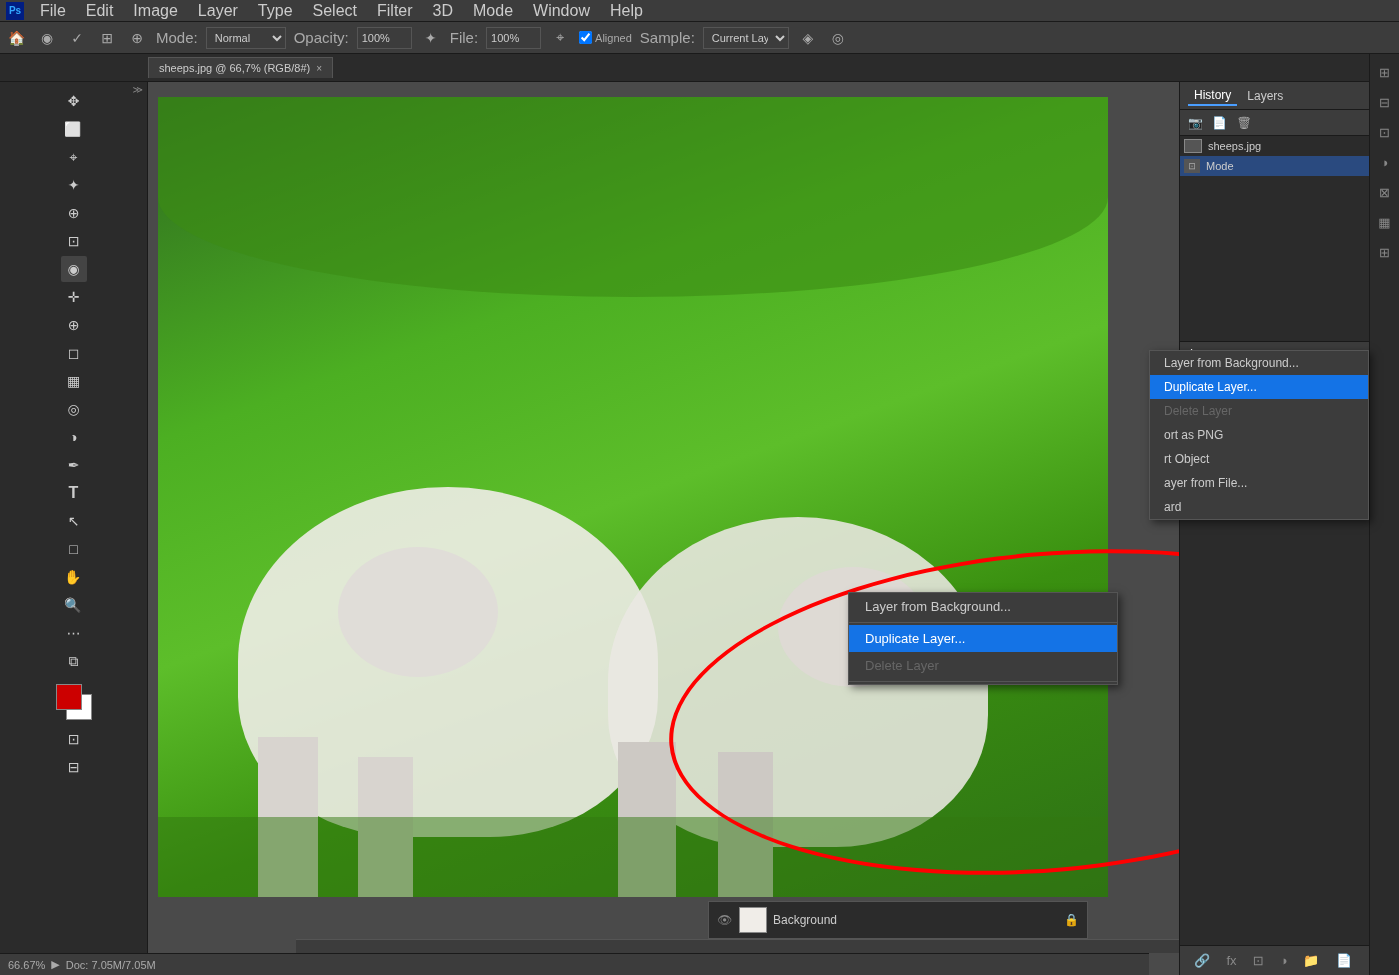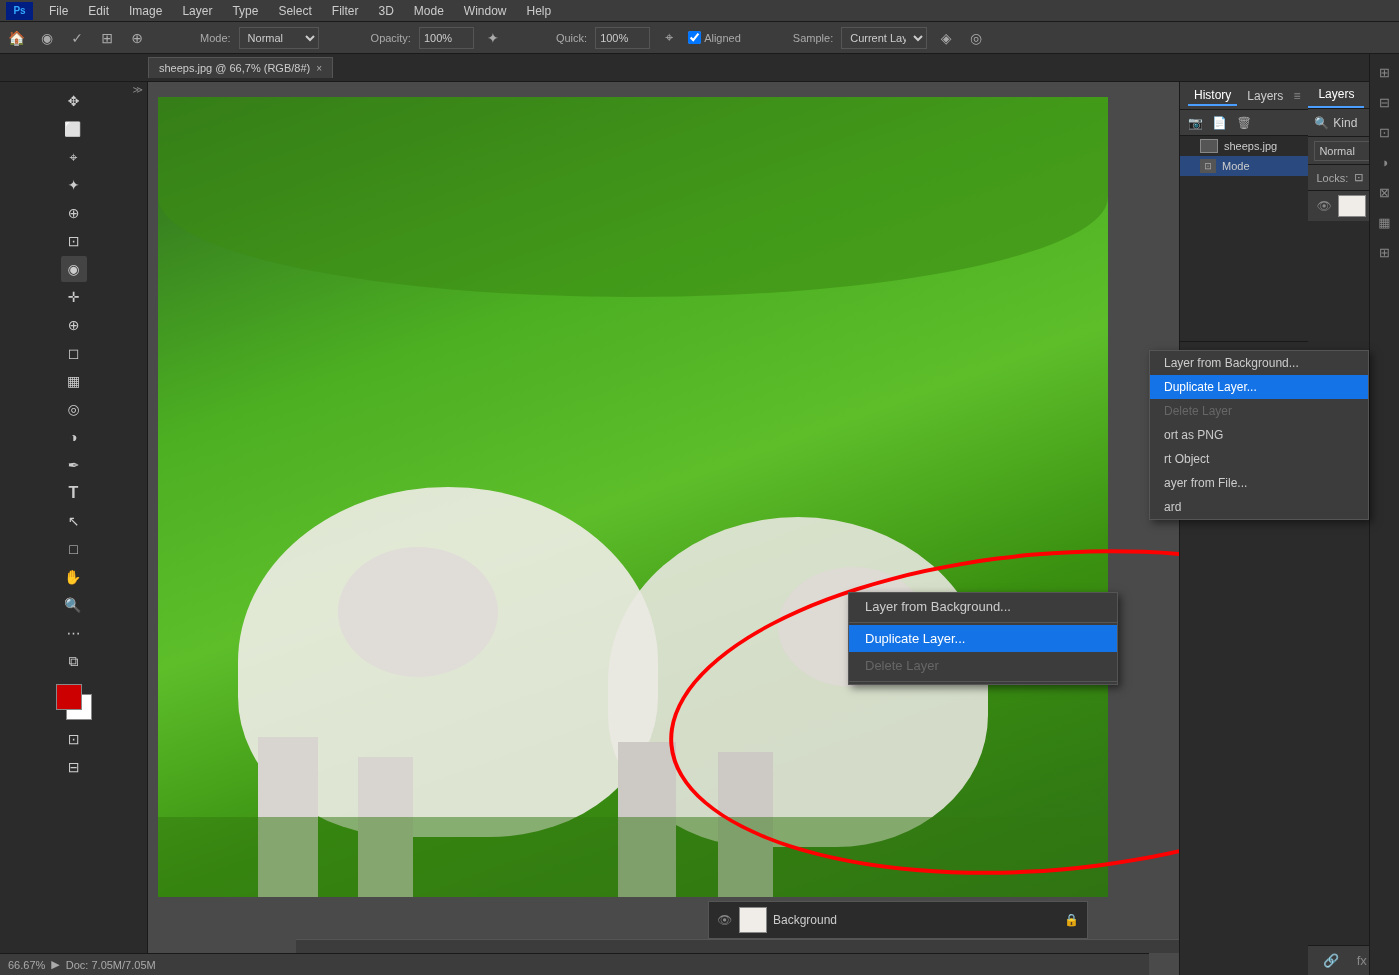--- a/index.html
+++ b/index.html
@@ -18,33 +18,33 @@
     #menu-bar {
       height: 22px;
       background: #3c3c3c;
       display: flex;
       align-items: center;
       padding: 0 6px;
       gap: 12px;
       border-bottom: 1px solid #1a1a1a;
     }
     .ps-logo {
-      width: 27px;
+      width: 18px;
       height: 18px;
       background: #001d82;
       color: #31a8ff;
       font-size: 10px;
       font-weight: bold;
       display: flex;
       align-items: center;
       justify-content: center;
     }
     .menu-item {
       color: #ccc;
-      font-size: 12px;
+      font-size: 16px;
       cursor: pointer;
       padding: 2px 4px;
     }
 
     
     #options-bar {
       height: 32px;
       background: #3c3c3c;
       border-bottom: 1px solid #1a1a1a;
       display: flex;
@@ -56,22 +56,21 @@
       width: 22px;
       height: 22px;
       display: flex;
       align-items: center;
       justify-content: center;
       color: #aaa;
       font-size: 14px;
     }
     .options-label {
       color: #aaa;
-      font-size: 11px;
-      margin-left: 44px;
+      font-size: 15px;
     }
     .options-dropdown {
       background: #3c3c3c;
       border: 1px solid #555;
       color: #ccc;
       font-size: 11px;
       padding: 2px 4px;
       height: 22px;
       width: 80px;
     }
@@ -242,20 +241,21 @@
       z-index: 50;
       transform: rotate(-5deg);
     }
 
     
     #right-panel {
       width: 220px;
       background: #2b2b2b;
       border-left: 1px solid #1a1a1a;
       display: flex;
+      flex-direction: column;
     }
 
     
     #history-panel {
       height: 260px;
       border-bottom: 1px solid #1a1a1a;
     }
     .panel-header {
       height: 28px;
       background: #3c3c3c;
@@ -295,21 +295,21 @@
       display: flex;
       align-items: center;
       justify-content: center;
       color: #aaa;
       font-size: 12px;
       cursor: pointer;
     }
     .history-item {
       display: flex;
       align-items: center;
-      padding: 3px 20px;
+      padding: 3px 4px;
       gap: 6px;
       color: #ccc;
       font-size: 11px;
     }
     .history-item.selected { background: #2a4a7f; }
     .history-snapshot-icon {
       width: 18px;
       height: 14px;
       background: #555;
       border: 1px solid #888;
@@ -561,21 +561,21 @@
   <div class="options-icon">✓</div>
   <div class="options-icon">⊞</div>
   <div class="options-icon">⊕</div>
   <span class="options-label">Mode:</span>
   <select class="options-dropdown">
     <option>Normal</option>
   </select>
   <span class="options-label">Opacity:</span>
   <input class="options-input" type="text" value="100%" style="">
   <div class="options-icon">✦</div>
-  <span class="options-label">Quick:</span>
+  <span class="options-label">File:</span>
   <input class="options-input" type="text" value="100%" style="">
   <div class="options-icon">⌖</div>
   <label class="options-checkbox-label">
     <input type="checkbox" checked="" style=""> 
       <span>Aligned</span>
   </label>
   <span class="options-label">Sample:</span>
   <select class="options-dropdown" style="width:86px;">
     <option>Current Layer</option>
   </select>

